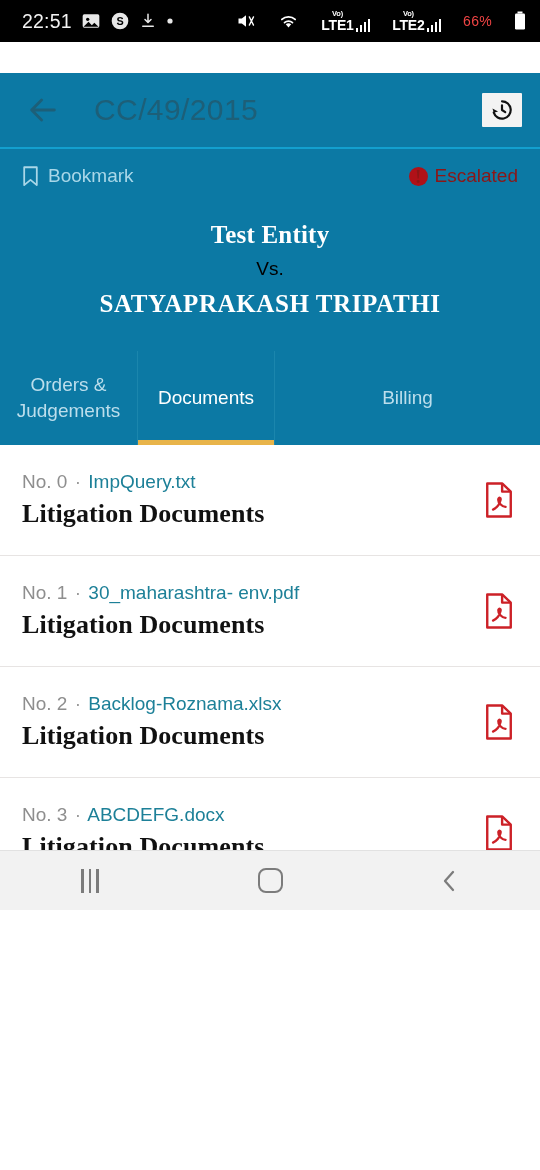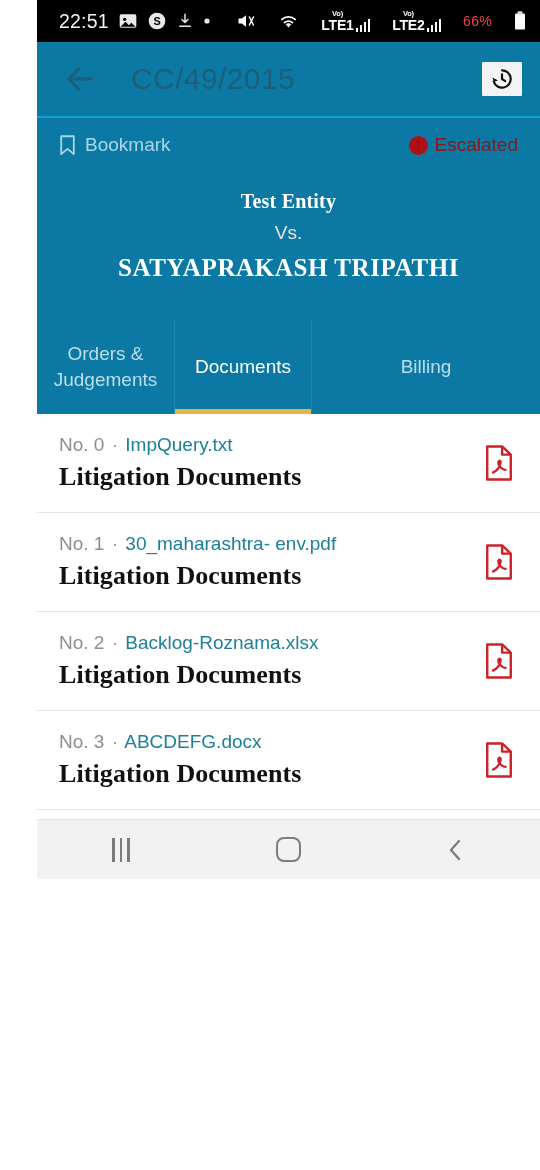--- a/index.html
+++ b/index.html
@@ -2,21 +2,21 @@
 <html><head>
 <meta charset="utf-8">
 <style>
   * { box-sizing: border-box; margin: 0; padding: 0; }
   html, body {
     width: 540px; height: 1170px;
     font-family: "Liberation Sans", sans-serif;
     background: #ffffff;
     overflow: hidden;
   }
-  .phone { width: 540px; height: 1170px; position: relative; display: flex; flex-direction: column; padding-left: 37px; }
+  .phone { width: 540px; height: 1170px; position: relative; display: flex; flex-direction: column; }
 
   
   .statusbar {
     height: 42px; background: #000000; color: #ffffff;
     display: flex; align-items: center; padding: 0 14px 0 22px;
     font-size: 19px; flex: 0 0 42px;
   }
   .sb-left { display: flex; align-items: center; gap: 9px; }
   .sb-time { font-size: 19.5px; letter-spacing: .2px; color:#f2f2f2; }
   .sb-right { margin-left: auto; display: flex; align-items: center; gap: 22px; text-align: right; }
@@ -29,20 +29,21 @@
   .bars { display:flex; align-items:flex-end; gap:1.5px; height:13px; }
   .bars i { display:block; width:2.5px; background:#ffffff; }
   .bars i:nth-child(1){height:4px} .bars i:nth-child(2){height:7px}
   .bars i:nth-child(3){height:10px} .bars i:nth-child(4){height:13px}
 
   
   .appbar {
     background: #0c79a4; height: 76px; flex: 0 0 76px;
     display: flex; align-items: center; padding: 0 18px 0 26px;
     border-bottom: 2px solid #13a0cf;
+    margin-top: 31px;
   }
   .back-arrow { width: 34px; height: 34px; flex: 0 0 34px; }
   .case-no {
     margin-left: 34px; font-size: 30px; color: #1d5f78; font-weight: 400;
     letter-spacing: .4px;
   }
   .history-btn {
     margin-left: auto; width: 40px; height: 34px; background: #f3f3f3;
     display: flex; align-items: center; justify-content: center; border-radius: 1px;
   }
@@ -53,22 +54,22 @@
   .chip { display: flex; align-items: center; gap: 9px; }
   .chip-bookmark span { color: #a9d7e8; font-size: 19px; }
   .chip-escalated { margin-left: auto; gap: 7px; }
   .chip-escalated span { color: #8d1616; font-size: 19px; }
   .excl-circle {
     width: 19px; height: 19px; border-radius: 50%; background: #b01118;
     color: #fff; font-size: 13px; font-weight: 700; line-height: 19px;
     text-align: center; font-family: "Liberation Serif", serif;
   }
   .parties { text-align: center; margin-top: 34px; font-family: "Liberation Serif", serif; }
-  .party-a { font-size: 20px; font-weight: 700; color: #ffffff; letter-spacing: .2px; }
-  .party-vs { font-size: 19px; color: #e5e5e5; margin-top: 9px; font-family:"Liberation Sans",sans-serif; }
+  .party-a { font-size: 25px; font-weight: 700; color: #ffffff; letter-spacing: .2px; }
+  .party-vs { font-size: 19px; color: #000000; margin-top: 9px; font-family:"Liberation Sans",sans-serif; }
   .party-b { font-size: 25px; font-weight: 700; color: #ffffff; margin-top: 10px; letter-spacing: .6px; }
 
   
   .tabs { background: #0c79a4; height: 94px; flex: 0 0 94px; display: flex; align-items: stretch; }
   .tab {
     flex: 1 1 0; display: flex; align-items: center; justify-content: center;
     text-align: center; color: #bcdeec; font-size: 19px; line-height: 26px;
     padding: 0 4px; position: relative; border-left: 1px solid #1b86ad;
   }
   .tab:first-child { border-left: none; }
@@ -77,21 +78,21 @@
     content: ""; position: absolute; left: 0; right: 0; bottom: 0;
     height: 5px; background: #e8b44a;
   }
   .tab-0 { flex: 0 0 133px; }
   .tab-1 { flex: 0 0 137px; }
   .tab-2 { flex: 0 0 137px; }
 
   
   .list { background: #ffffff; flex: 0 0 405px; overflow: hidden; }
   .doc-row {
-    height: 99px; padding: 0 24px 0 22px; display: flex; align-items: center;
+    height: 111px; padding: 0 24px 0 22px; display: flex; align-items: center;
     border-bottom: 1px solid #e7e4e3; background: #ffffff;
   }
   .doc-main { flex: 1 1 auto; min-width: 0; }
   .doc-meta { font-size: 19px; color: #8e8e8e; white-space: nowrap; }
   .doc-meta .fname { color: #1d8098; }
   .doc-meta .dot { color: #9a9a9a; padding: 0 2px; }
   .doc-title {
     font-family: "Liberation Serif", serif; font-size: 26px; font-weight: 700;
     color: #111111; margin-top: 6px; letter-spacing: .1px;
   }

